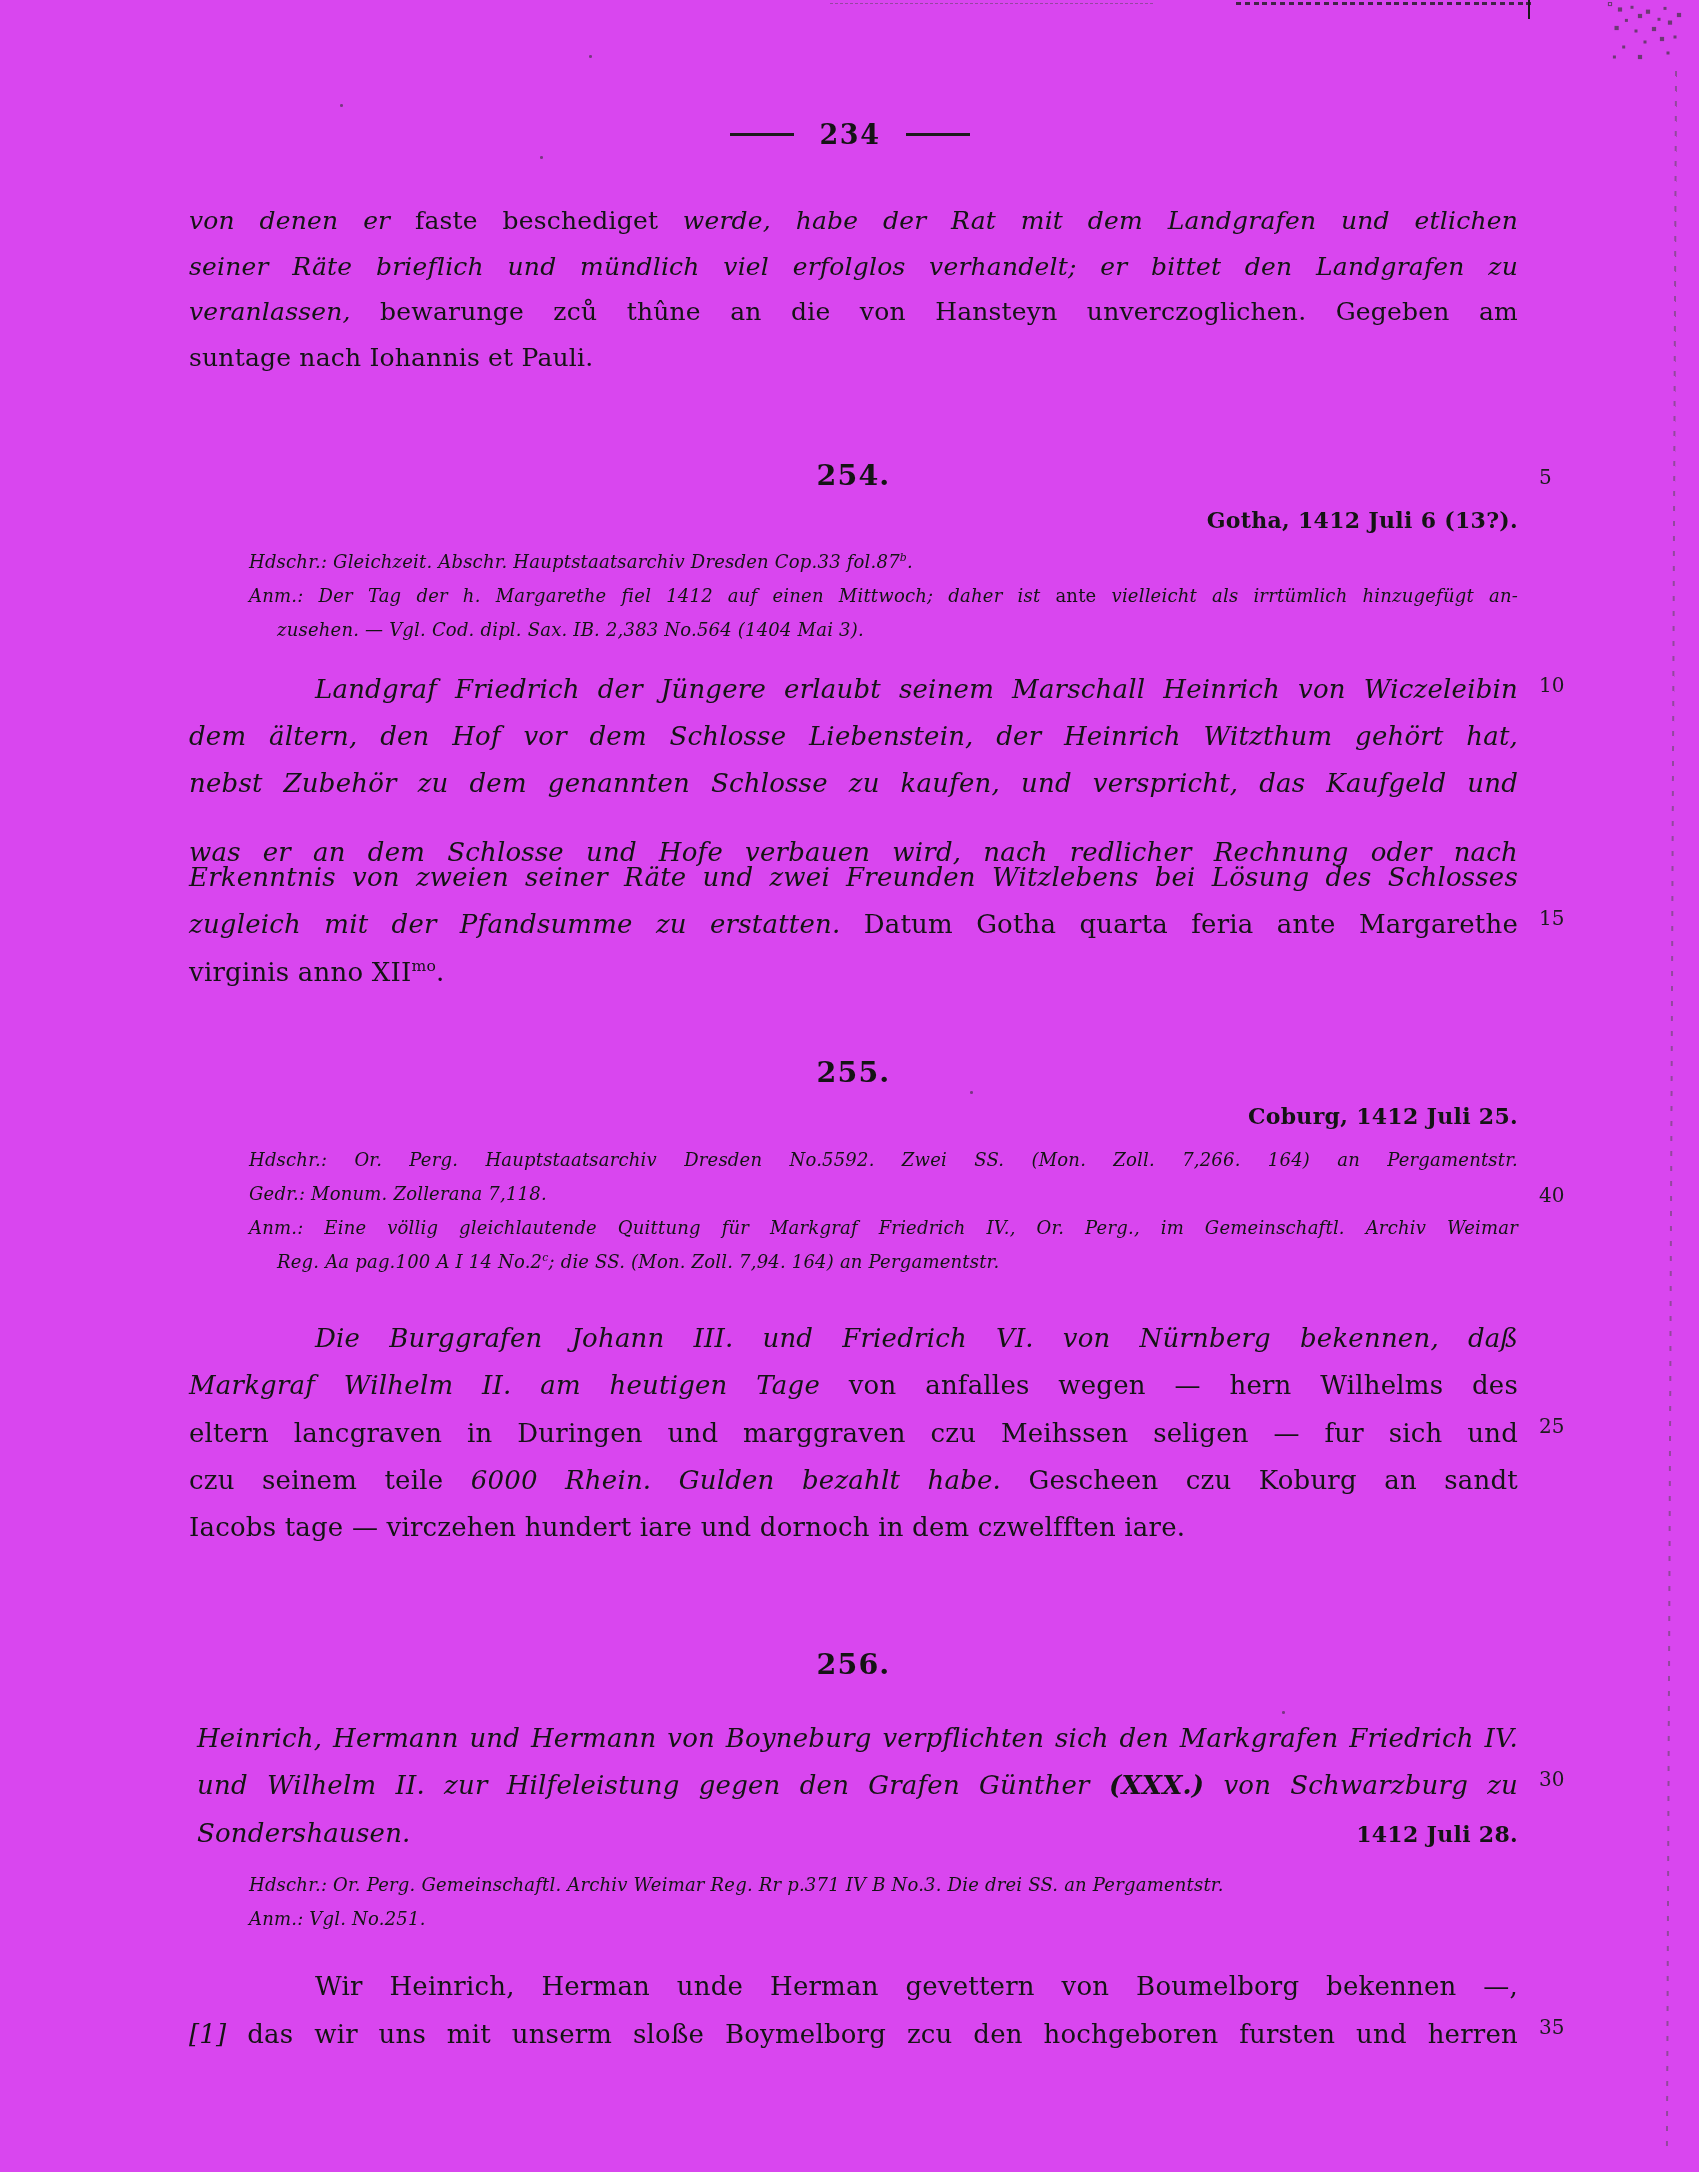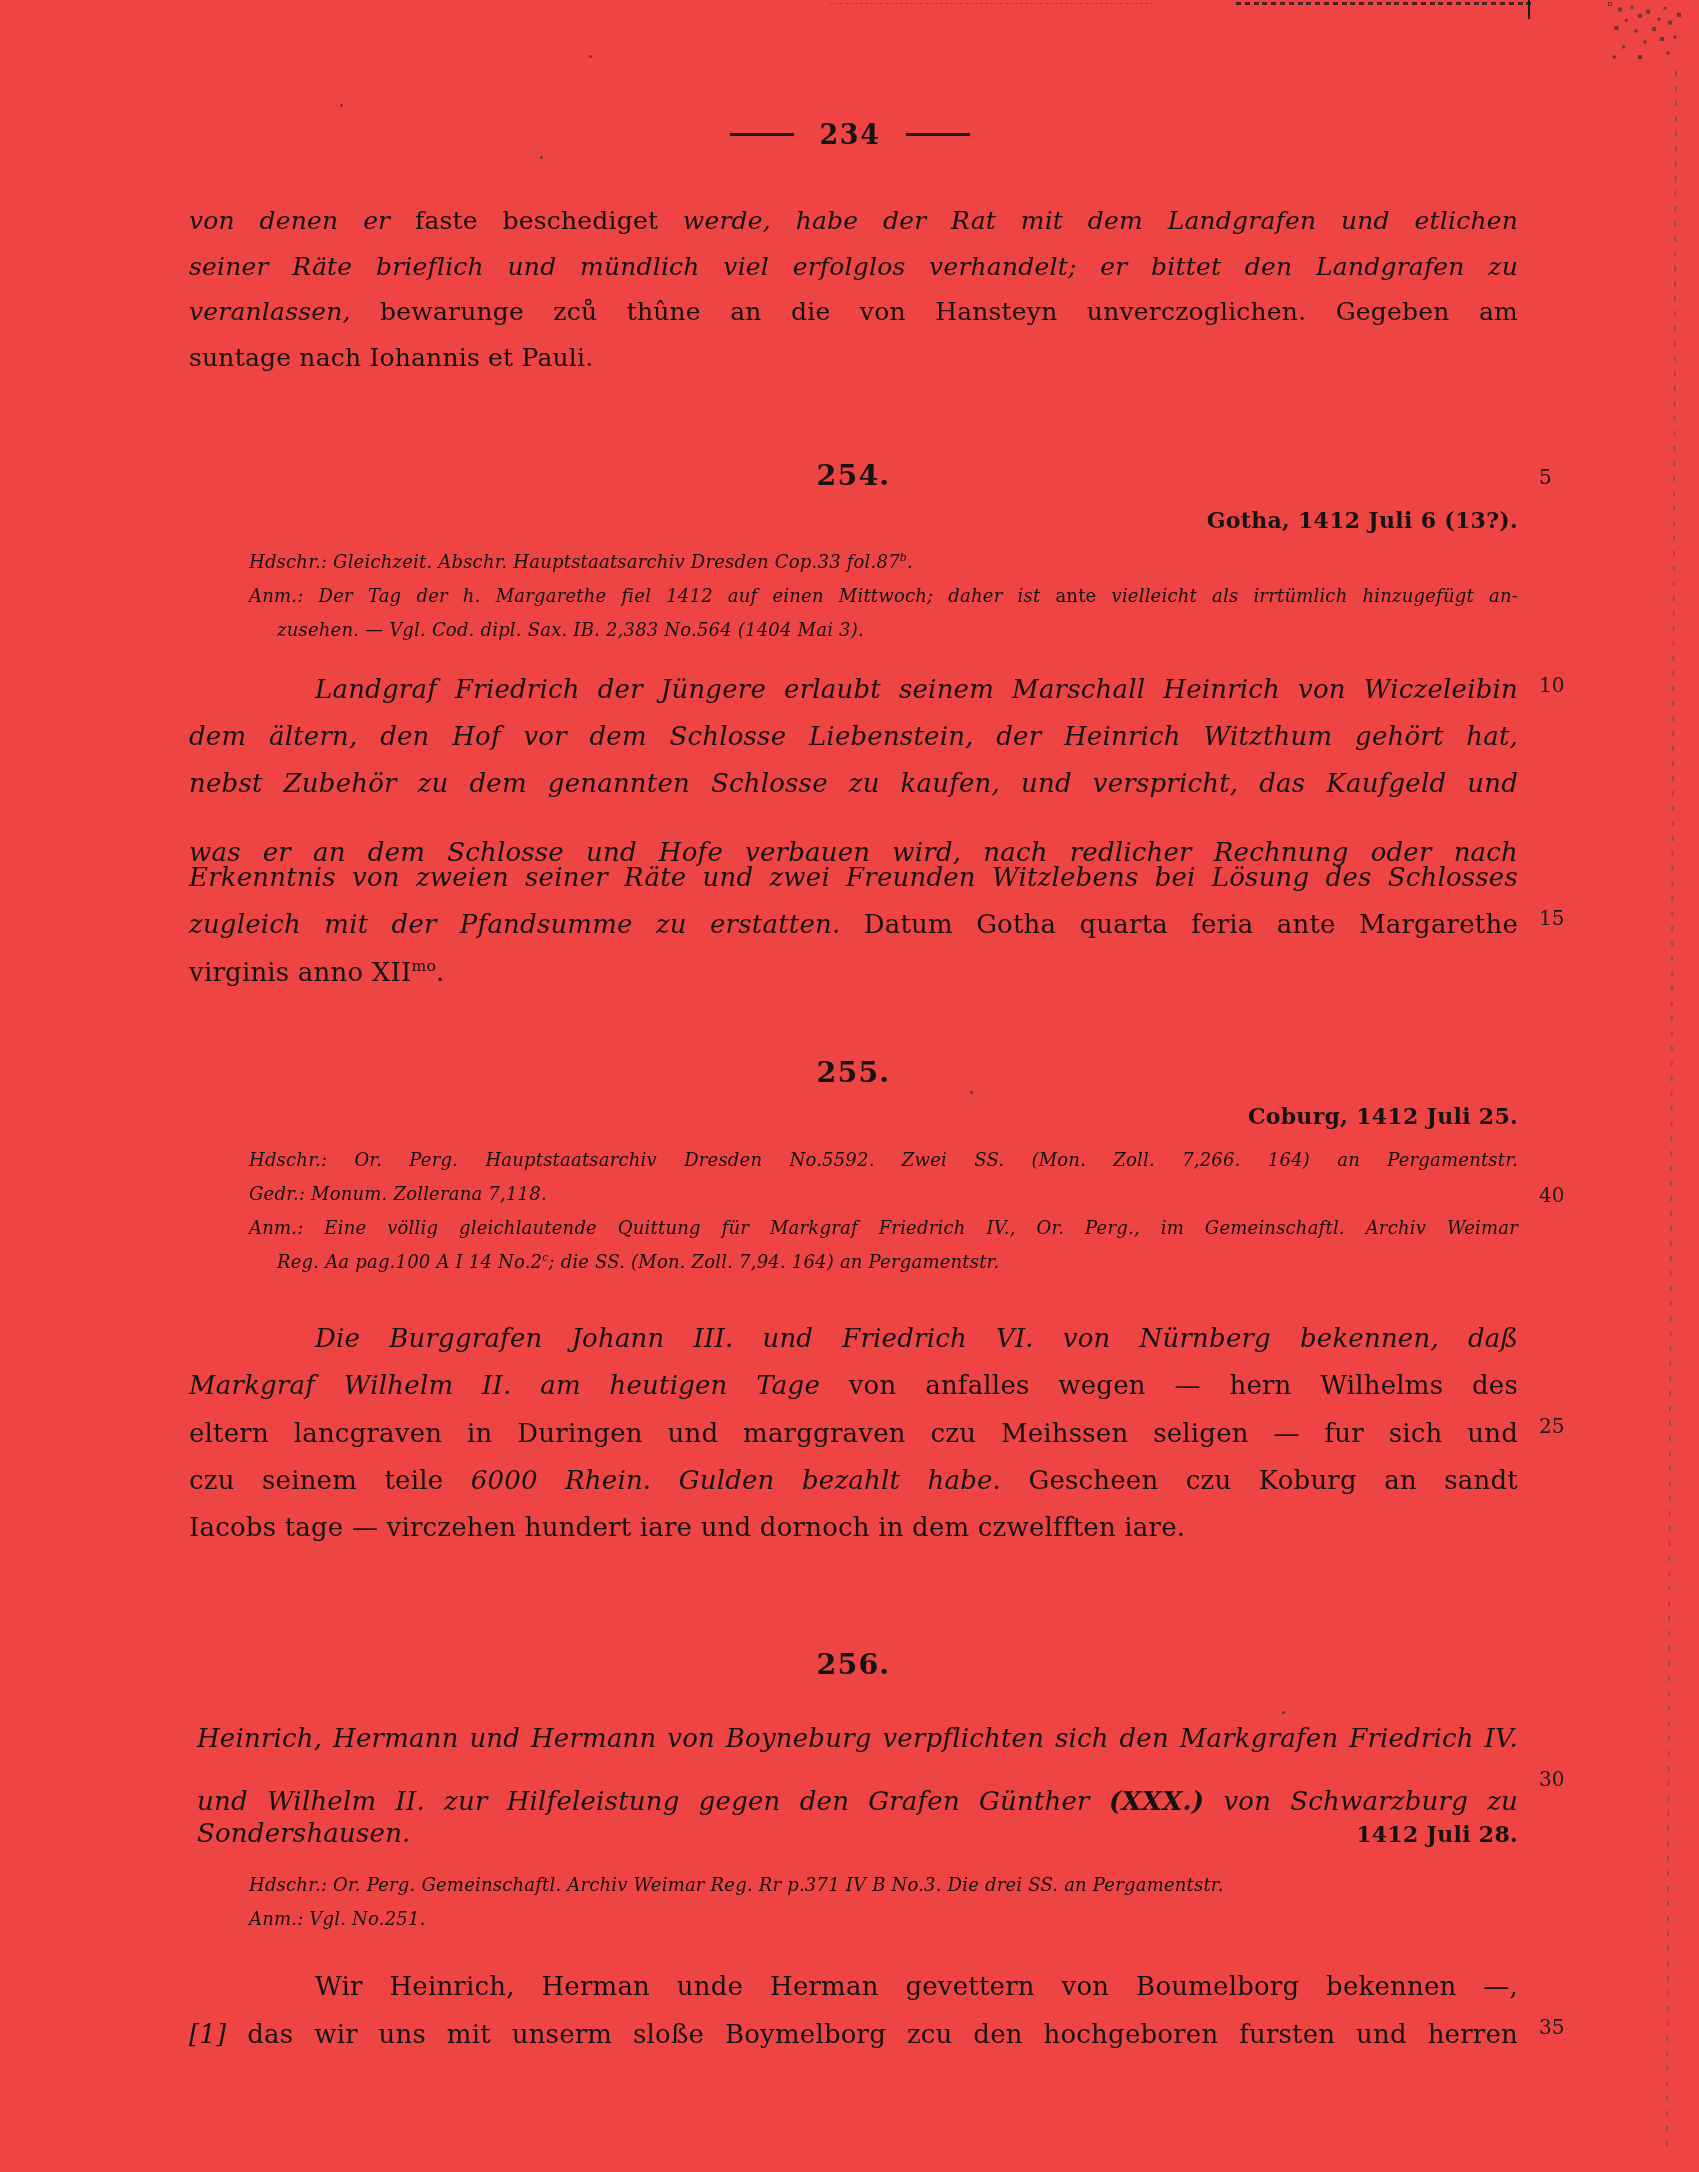--- a/index.html
+++ b/index.html
@@ -1,16 +1,16 @@
 <!DOCTYPE html>
 <html style="font-size:8.8px"><head>
 <meta charset="utf-8">
 <style>
   html,body{margin:0;padding:0;background:#888;}
-  .page{position:relative;width:1700px;height:2172px;background:#ef4444;overflow:hidden;
+  .page{position:relative;width:1700px;height:2172px;background:#d946ef;overflow:hidden;
         font-family:"DejaVu Serif","Liberation Serif",serif;color:#141414;}
   .line{position:absolute;}
   .main{font-size:25px;line-height:45px;letter-spacing:0.2px;}
   .regest{font-size:26px;line-height:47px;letter-spacing:0.2px;}
   .small{font-size:18px;line-height:27px;letter-spacing:0.2px;}
   .just{text-align:justify;text-align-last:justify;}
   .it{font-style:italic;}
   .rm{font-style:normal;}
   .b{font-weight:bold;}
   .bit{font-weight:bold;font-style:italic;}
@@ -95,21 +95,21 @@
   <div class="line regest just" style="top:1315px;left:189px;width:1329px;box-sizing:border-box;padding-left:126px;"><span class="it">Die Burggrafen Johann III. und Friedrich VI. von Nürnberg bekennen, daß</span></div>
   <div class="line regest just" style="top:1362px;left:189px;width:1329px;"><span class="it">Markgraf Wilhelm II. am heutigen Tage </span><span class="rm">von anfalles wegen — hern Wilhelms des</span></div>
   <div class="line regest just" style="top:1410px;left:189px;width:1329px;"><span class="rm">eltern lancgraven in Duringen und marggraven czu Meihssen seligen — fur sich und</span></div>
   <div class="line margin-no" style="top:1414px;left:1539px;">25</div>
   <div class="line regest just" style="top:1457px;left:189px;width:1329px;"><span class="rm">czu seinem teile </span><span class="it">6000 Rhein. Gulden bezahlt habe.</span><span class="rm"> Gescheen czu Koburg an sandt</span></div>
   <div class="line regest" style="top:1504px;left:189px;width:1329px;"><span class="rm">Iacobs tage — virczehen hundert iare und dornoch in dem czwelfften iare.</span></div>
 
   <div class="line entry-no" style="top:1647px;left:189px;width:1329px;">256.</div>
 
   <div class="line regest just" style="top:1715px;left:197px;width:1321px;"><span class="it">Heinrich, Hermann und Hermann von Boyneburg verpflichten sich den Markgrafen Friedrich IV.</span></div>
-  <div class="line regest just" style="top:1762px;left:197px;width:1321px;margin-top:16px;"><span class="it">und Wilhelm II. zur Hilfeleistung gegen den Grafen Günther </span><span class="bit">(XXX.)</span><span class="it"> von Schwarzburg zu</span></div>
+  <div class="line regest just" style="top:1762px;left:197px;width:1321px;"><span class="it">und Wilhelm II. zur Hilfeleistung gegen den Grafen Günther </span><span class="bit">(XXX.)</span><span class="it"> von Schwarzburg zu</span></div>
   <div class="line margin-no" style="top:1767px;left:1539px;">30</div>
   <div class="line regest flexline" style="top:1810px;left:197px;width:1321px;">
       <span class="it">Sondershausen.</span>
       <span class="b" style="font-size:22px;letter-spacing:0.3px;">1412 Juli 28.</span>
     </div>
 
   <div class="line small" style="top:1871px;left:249px;width:1269px;"><span class="it">Hdschr.:</span><span class="it"> Or. Perg. Gemeinschaftl. Archiv Weimar Reg. Rr p.371 IV B No.3. Die drei SS. an Pergamentstr.</span></div>
   <div class="line small" style="top:1905px;left:249px;width:1269px;"><span class="it">Anm.:</span><span class="it"> Vgl. No.251.</span></div>
 
   <div class="line regest just" style="top:1963px;left:189px;width:1329px;box-sizing:border-box;padding-left:126px;"><span class="rm">Wir Heinrich, Herman unde Herman gevettern von Boumelborg bekennen —,</span></div>

